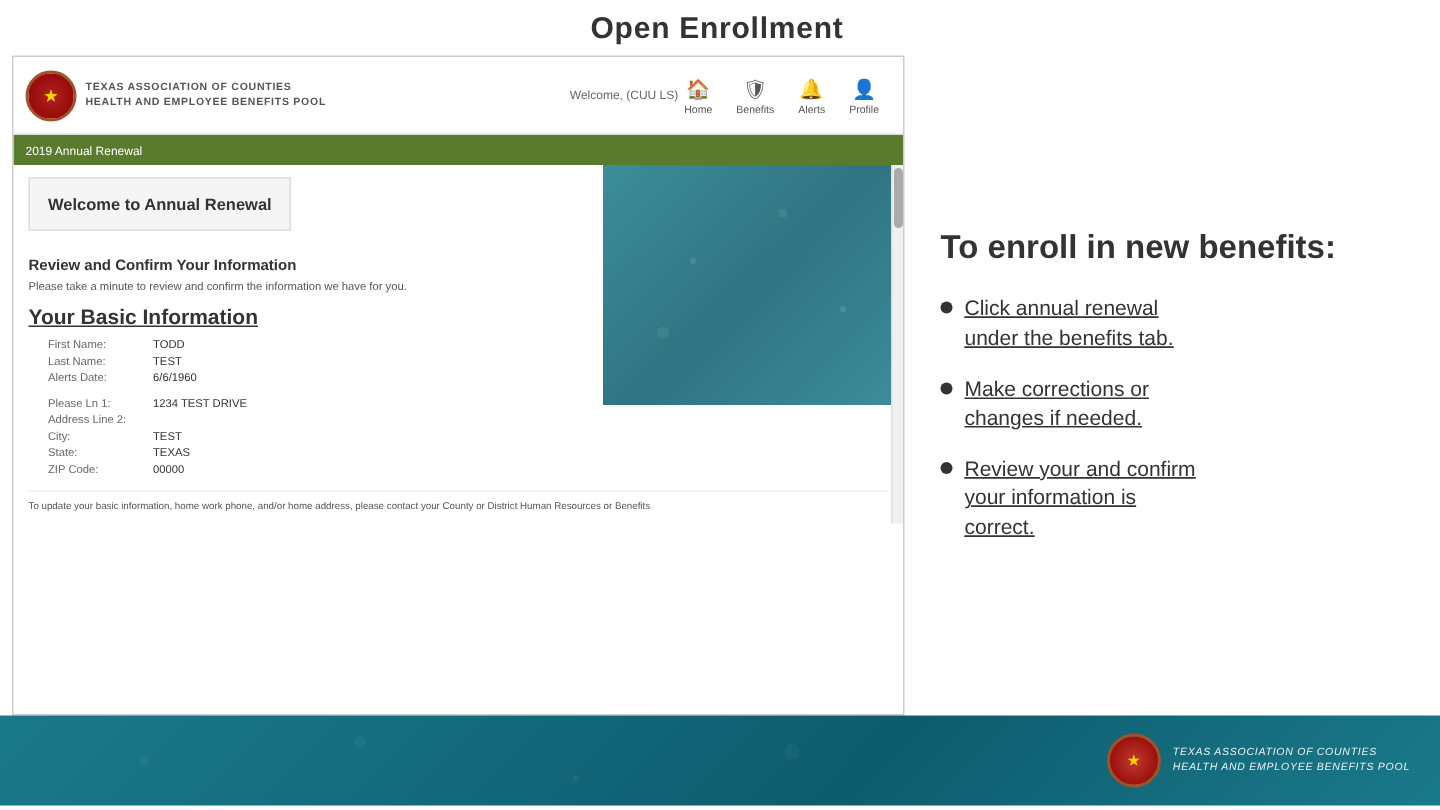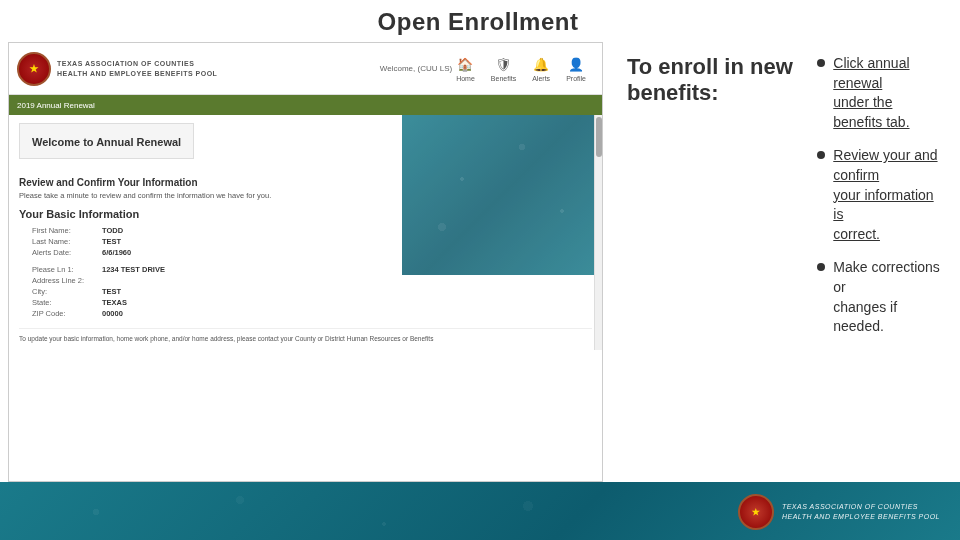--- a/index.html
+++ b/index.html
@@ -8,21 +8,21 @@
       height: 540px;
       font-family: Arial, sans-serif;
       background: #fff;
       overflow: hidden;
       position: relative;
     }
 
     
     #page-title {
       text-align: center;
-      font-size: 24px;
+      font-size: 20px;
       font-weight: bold;
       color: #333;
       padding: 8px 4px 6px 0;
       letter-spacing: 0.5px;
     }
 
     
     .main-content {
       display: flex;
       flex-direction: row;
@@ -181,42 +181,42 @@
       margin-bottom: 3px;
     }
 
     .review-subtitle {
       font-size: 7.5px;
       color: #555;
       margin-bottom: 8px;
     }
 
     .basic-info-title {
-      font-size: 11px;
+      font-size: 14px;
       font-weight: bold;
       color: #333;
       margin-bottom: 6px;
+      text-decoration: underline;
     }
 
     .info-row {
       display: flex;
       font-size: 7.5px;
       color: #444;
       margin-bottom: 2px;
       padding-left: 13px;
     }
 
     .info-label {
       width: 70px;
       color: #666;
     }
 
     .info-value {
       color: #333;
-      font-weight: bold;
     }
 
     .scrollbar {
       position: absolute;
       right: 0;
       top: 0;
       width: 8px;
       height: 100%;
       background: #f0f0f0;
       border-left: 1px solid #ddd;
@@ -236,21 +236,21 @@
       margin-top: 10px;
       border-top: 1px solid #eee;
       padding-top: 6px;
     }
 
     
     .right-panel {
       flex: 1;
       padding: 12px 20px 12px 24px;
       display: flex;
-      flex-direction: row;
+      flex-direction: column;
       justify-content: center;
     }
 
     .enroll-heading {
       font-size: 22px;
       font-weight: bold;
       color: #333;
       margin-bottom: 18px;
     }
 
@@ -275,20 +275,21 @@
       width: 8px;
       height: 8px;
       background: #333;
       border-radius: 50%;
       margin-top: 5px;
       flex-shrink: 0;
     }
 
     .bullet-text {
       flex: 1;
+      text-decoration: underline;
     }
 
     .underline {
       text-decoration: underline;
     }
 
     
     .footer {
       height: 60px;
       background: linear-gradient(135deg, #1a7a8a 0%, #0d5c6e 60%, #1a7a8a 100%);
@@ -450,27 +451,27 @@
     <h2 class="enroll-heading">To enroll in new benefits:</h2>
     <ul class="bullet-list">
       <li class="bullet-item">
         <div class="bullet-dot"></div>
         <span class="bullet-text">
           <span class="underline">Click annual renewal<br>under the benefits tab.</span>
         </span>
       </li>
       <li class="bullet-item">
         <div class="bullet-dot"></div>
+        <span class="bullet-text">Make corrections or<br>changes if needed.</span>
+      </li>
+      <li class="bullet-item">
+        <div class="bullet-dot"></div>
         <span class="bullet-text">
           <span class="underline">Review your and confirm<br>your information is<br>correct.</span>
         </span>
-      </li>
-      <li class="bullet-item">
-        <div class="bullet-dot"></div>
-        <span class="bullet-text">Make corrections or<br>changes if needed.</span>
       </li>
     </ul>
   </div>
 
 </div>
 
 <div class="footer">
   <div class="footer-bg-pattern"></div>
   <div class="footer-logo">
     <div class="footer-circle">★</div>

